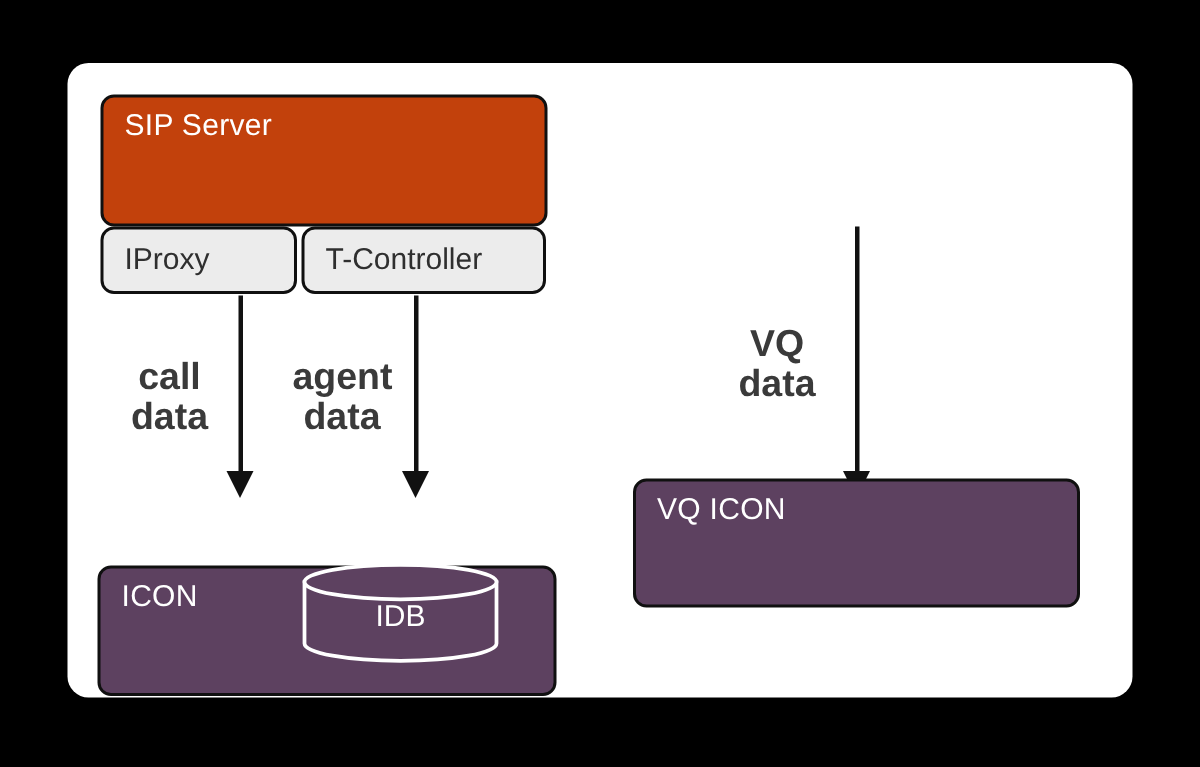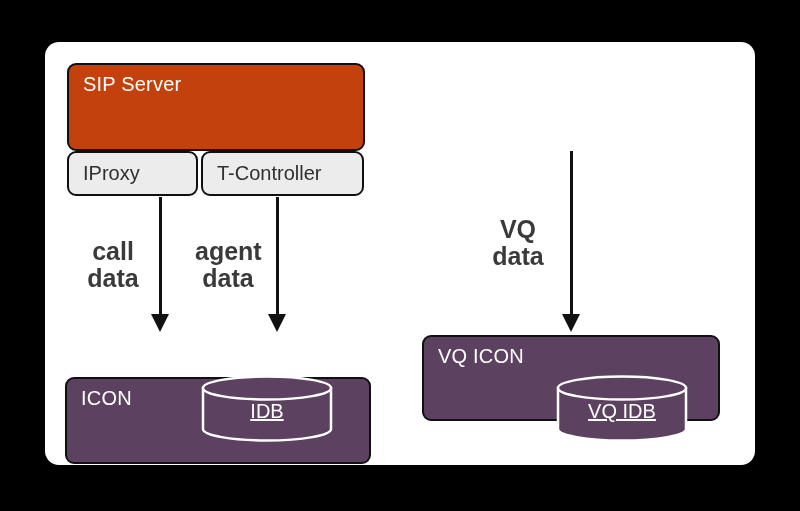--- a/index.html
+++ b/index.html
@@ -30,21 +30,21 @@
     border-left:9px solid transparent;border-right:9px solid transparent;
     border-top:18px solid #111111;
   }
   .flow-label{
     position:absolute;font-size:25px;line-height:27px;color:#3a3a3a;
     text-align:center;white-space:pre-line;font-weight:bold;
   }
   .cylinder{position:absolute;}
   .cyl-label{
     position:absolute;left:0;width:100%;text-align:center;top:26px;
-    font-size:20px;color:#ffffff;text-decoration:underline;
+    font-size:20px;color:#ffffff;
   }
 </style>
 </head>
 <body>
 
 <div class="stage">
   <div class="canvas">
 
     <div class="box server-box" style="left:22px;top:21px;width:298px;height:88px;">
       <div class="box-title">SIP Server</div>
@@ -79,26 +79,19 @@
       </svg>
       <div class="cyl-label">IDB</div>
     </div>
 
 
     <div class="arrow-line" style="left:525px;top:109px;height:165px;"></div>
     <div class="arrow-head" style="left:517px;top:272px;"></div>
     <div class="flow-label" style="left:443px;top:174px;width:60px;">VQ
 data</div>
 
-    <div class="box system-box" style="left:377px;top:293px;width:298px;height:86px;">
+    <div class="box system-box" style="left:377px;top:277px;width:298px;height:86px;">
       <div class="box-title">VQ ICON</div>
     </div>
 
-    <div class="cylinder" style="left:510px;top:332px;width:134px;height:70px;">
-      <svg width="134" height="70" viewBox="0 0 134 70">
-        <path d="M 3,14 L 3,55 A 64 11.5 0 0 0 131,55 L 131,14 Z" fill="#5d4160" stroke="#ffffff" stroke-width="2.5"></path>
-        <ellipse cx="67" cy="14" rx="64" ry="11.5" fill="#5d4160" stroke="#ffffff" stroke-width="2.5"></ellipse>
-      </svg>
-      <div class="cyl-label">VQ IDB</div>
-    </div>
 
   </div>
 </div>
 
 </body></html>

